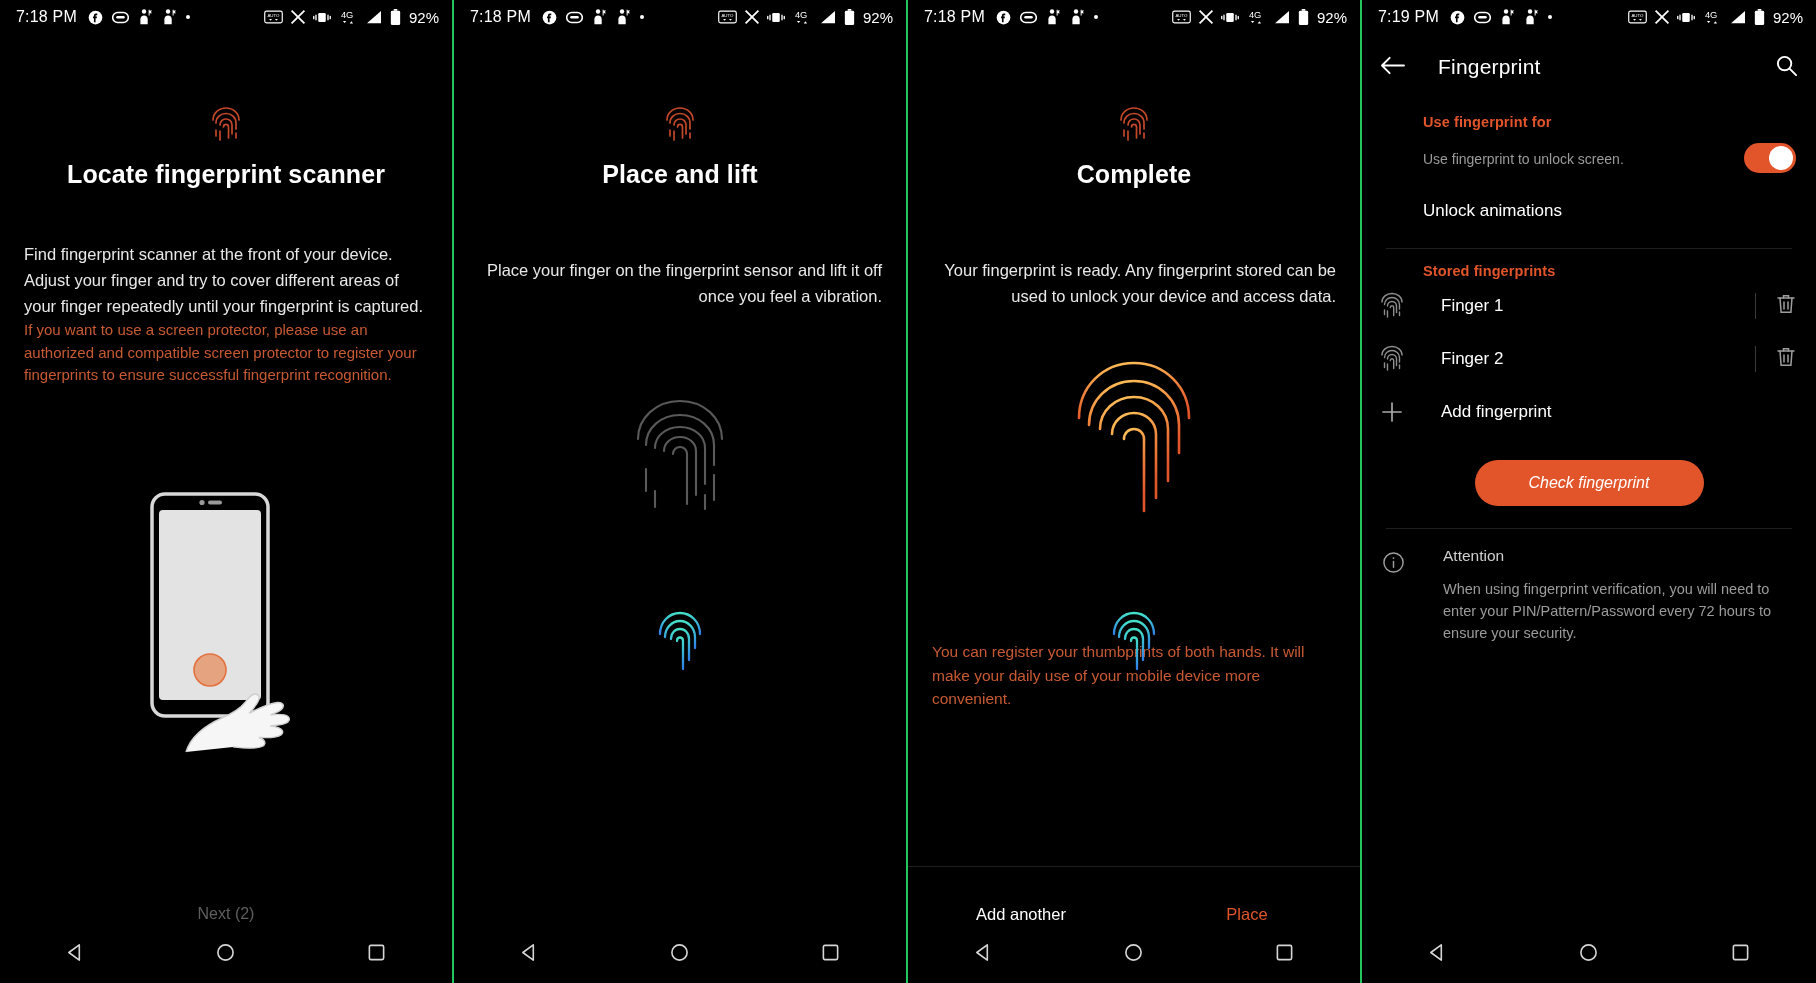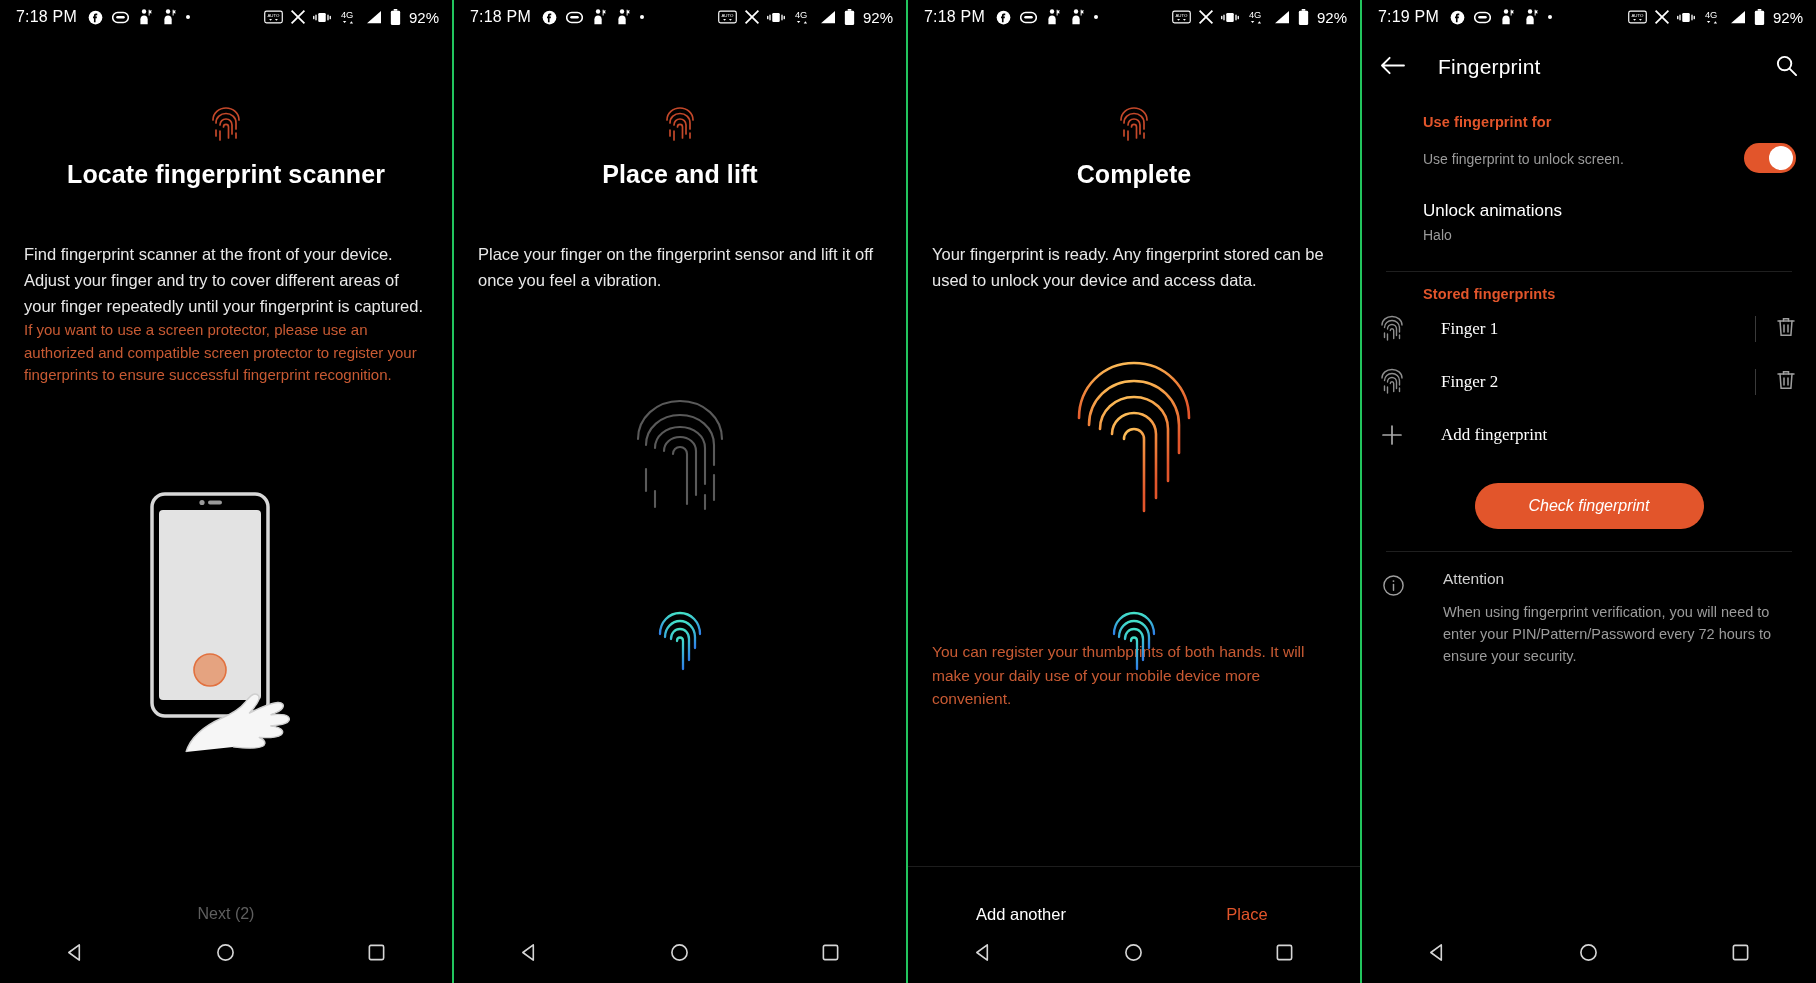--- a/index.html
+++ b/index.html
@@ -30,21 +30,21 @@
   
   .fp-top-icon { display:flex; justify-content:center; margin-top:72px; }
   .title {
     color:#fff; font-size:25px; font-weight:bold; text-align:center;
     margin-top:18px; letter-spacing:.1px;
   }
   .body-text {
     color:#e8e8e8; font-size:16.5px; line-height:26px;
     padding:0 24px; margin-top:52px;
   }
-  .p2 .body-text, .p3 .body-text { margin-top:52px; }
+  .p2 .body-text, .p3 .body-text { margin-top:68px;text-align:right; }
   .warn-text {
     color:#c85a33; font-size:15px; line-height:22.5px;
     padding:0 24px; margin-top:0;
   }
   .p3 .warn-text { font-size:15.5px; line-height:23.5px; margin-top:0; }
 
   
   .phone-wrap { position:absolute; left:0; right:0; top:490px; display:flex; justify-content:center; }
 
   
@@ -76,21 +76,21 @@
   .row-sub { color:#9b9b9b; font-size:14px; line-height:21px; margin-top:2px; }
   .divider { height:1px; background:#1f1f1f; margin:12px 24px 0 24px; }
   .toggle {
     width:52px; height:30px; border-radius:16px; background:#e2552b;
     position:relative; flex:0 0 auto;
   }
   .toggle::after {
     content:""; position:absolute; top:3px; right:3px;
     width:24px; height:24px; border-radius:50%; background:#fff;
   }
-  .fp-row { display:flex; align-items:center; padding:10px 20px 10px 18px; min-height:53px;font-family:Liberation Serif, serif; }
+  .fp-row { display:flex; align-items:center; padding:10px 20px 10px 18px; min-height:53px; }
   .fp-row .leadico { width:43px; display:flex; justify-content:flex-start; }
   .fp-name { color:#fff; font-size:17px; flex:1; margin-left:18px; }
   .vsep { width:1px; height:26px; background:#3a3a3a; margin-right:20px; }
   .trash { cursor:pointer; }
   .check-btn {
     margin:22px auto 0 auto; width:229px; height:46px; border-radius:23px;
     background:#e2552b; color:#fff; font-size:16px;
     display:flex; align-items:center; justify-content:center;
     border:none; font-family:inherit;font-style:italic;
   }
@@ -600,21 +600,20 @@
     <div class="row">
       <div class="row-txt">
         <div class="row-sub">Use fingerprint to unlock screen.</div>
       </div>
       <div class="toggle"></div>
     </div>
 
     <div class="row">
       <div class="row-txt">
         <div class="row-title">Unlock animations</div>
-        <div class="row-sub">Halo</div>
       </div>
     </div>
 
     <div class="divider"></div>
 
     <div class="sec-head">Stored fingerprints</div>
 
     <div class="fp-row">
       <span class="leadico">
         <svg width="24" height="27" viewBox="0 0 24 27" fill="none" stroke="#8e8e8e" stroke-width="1.4" stroke-linecap="round">

